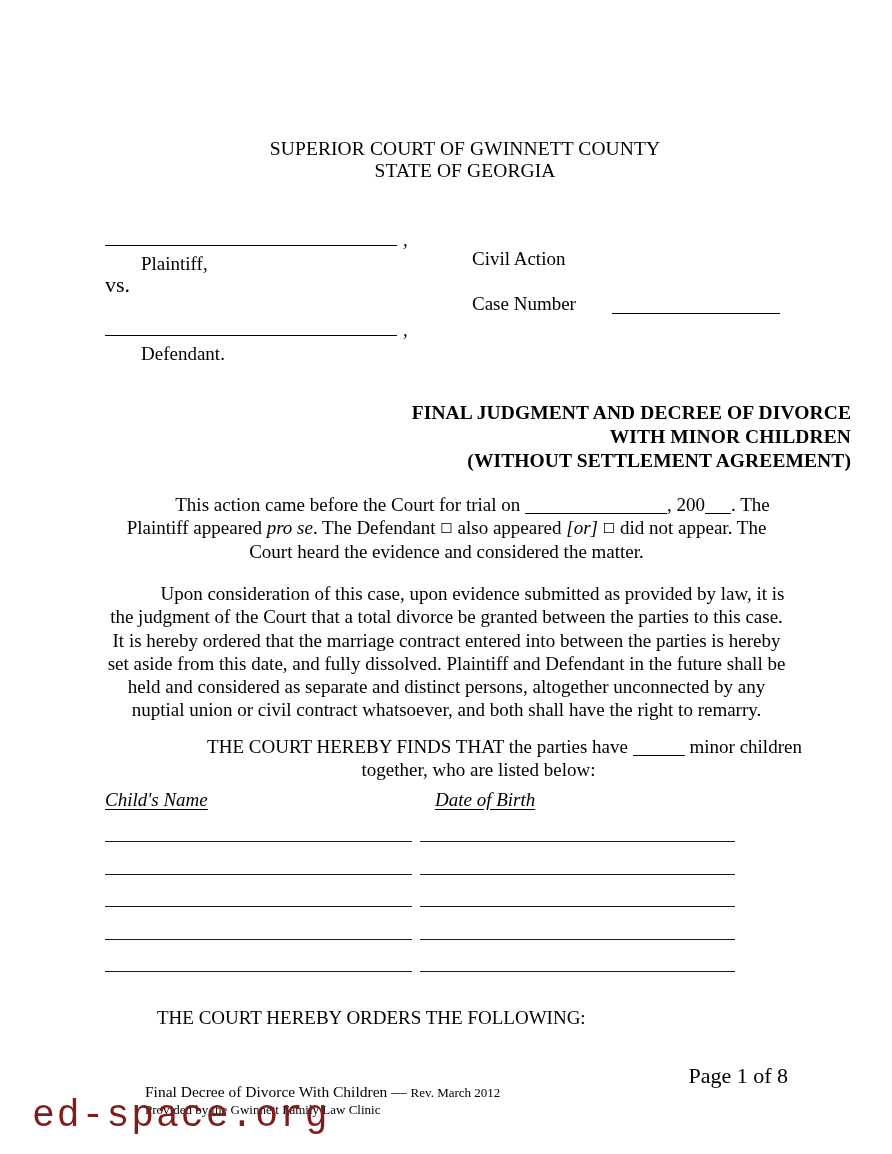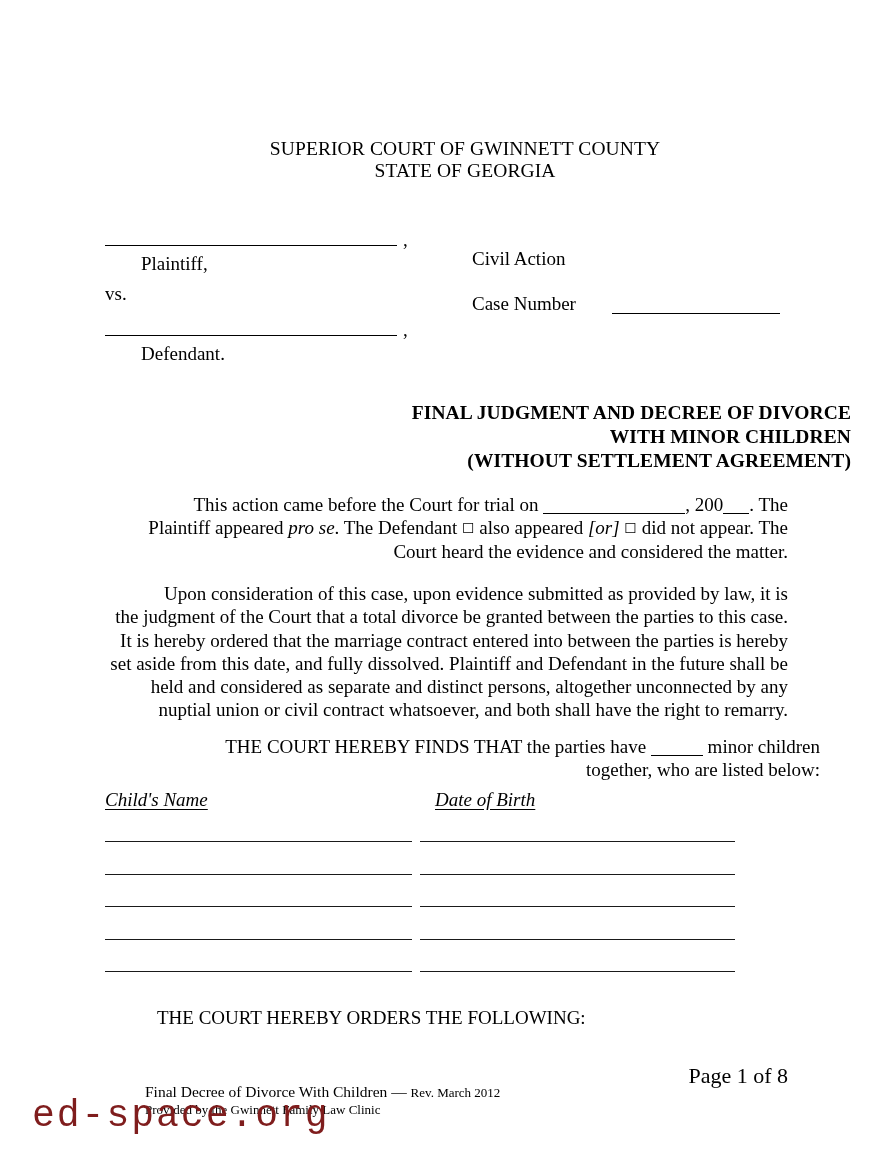--- a/index.html
+++ b/index.html
@@ -74,23 +74,22 @@
     font-size: 19px;
     line-height: 24px;
     width: 292px;
     padding-left: 36px;
     box-sizing: border-box;
   }
   .cap-vs {
     position: absolute;
     left: 0;
     top: 46px;
-    font-size: 19px;
+    font-size: 22px;
     line-height: 22px;
-    margin-top: 9px;
   }
   .cap-defendant-block {
     position: absolute;
     left: 0;
     top: 90px;
     width: 310px;
   }
 
   .caption-right {
     position: absolute;
@@ -135,21 +134,21 @@
   }
   .doc-title div { white-space: nowrap; }
 
   
   .body-text {
     position: absolute;
     left: 105px;
     width: 683px;
     font-size: 19px;
     line-height: 23.3px;
-    text-align: right;
+    text-align: center;
   }
   .p1 { top: 493px; }
   .p2 { top: 582px; }
   .p3 { top: 735px; margin-left: 32px; }
   .indent { display: inline-block; width: 52px; }
 
   .blank {
     display: inline-block;
     border-bottom: 1.4px solid #000;
     vertical-align: -3px;

